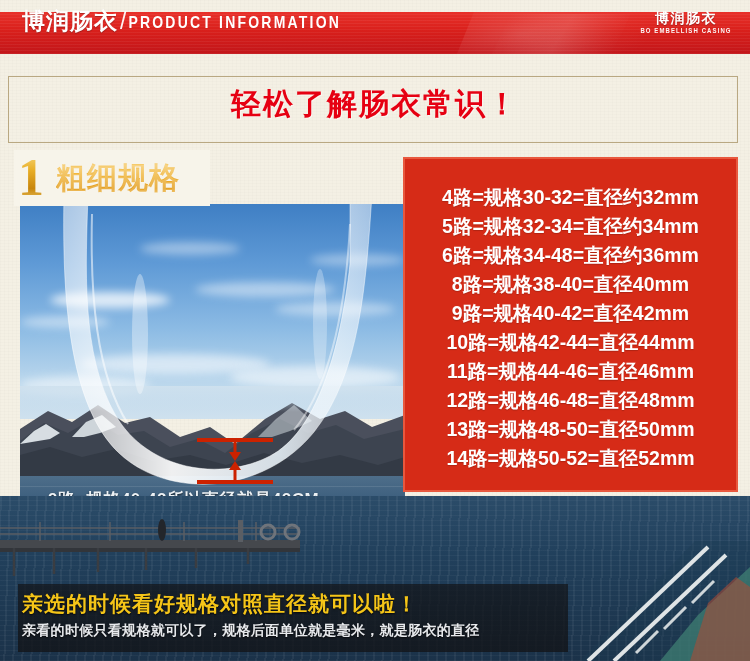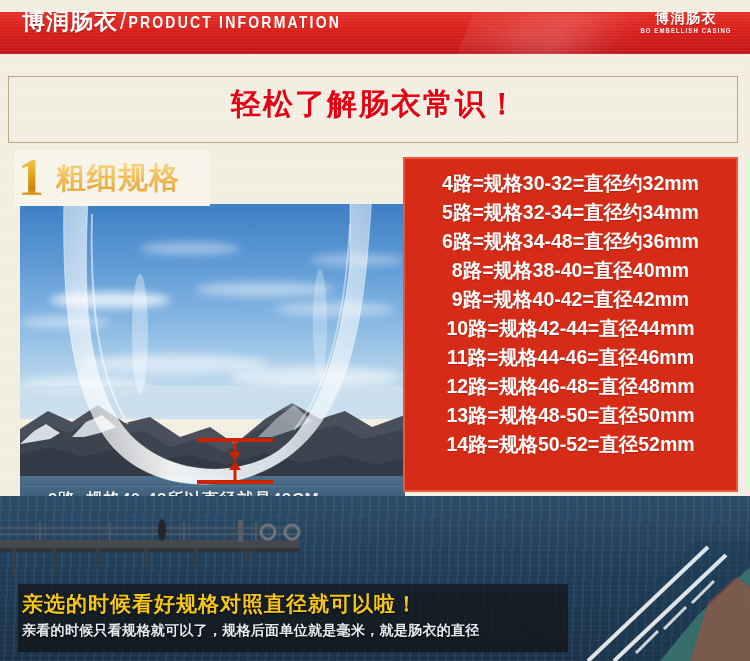--- a/index.html
+++ b/index.html
@@ -76,21 +76,21 @@
 
   .arrows{position:absolute;left:195px;top:435px;width:80px;height:52px;}
 
   .photo-caption{position:absolute;left:48px;top:488px;
     font-size:17px;font-weight:bold;color:#ecf1f5;letter-spacing:.5px;
     text-shadow:0 1px 2px rgba(0,0,0,.75);white-space:nowrap;}
 
   
   .spec-panel{position:absolute;left:403px;top:157px;width:335px;height:335px;
     background:#d62b17;border:2px solid #e8583e;box-sizing:border-box;
-    padding:10px 0 0 0;}
+    padding:24px 0 0 0;}
   .spec-row{font-size:19.5px;font-weight:bold;color:#ffffff;
     line-height:29px;white-space:nowrap;text-align:center;letter-spacing:0px;
     text-shadow:0 1px 1px rgba(0,0,0,.18);}
 
   
   .bottom-photo{position:absolute;left:0;top:496px;width:750px;height:165px;overflow:hidden;
     background:linear-gradient(180deg,#22405c 0%,#1d3650 40%,#1a2f47 100%);}
   .bwater{position:absolute;left:0;top:0;width:750px;height:165px;
     background:
       repeating-linear-gradient(92deg, rgba(255,255,255,.05) 0px, rgba(255,255,255,.05) 2px, rgba(0,0,0,0) 2px, rgba(0,0,0,0) 9px),

